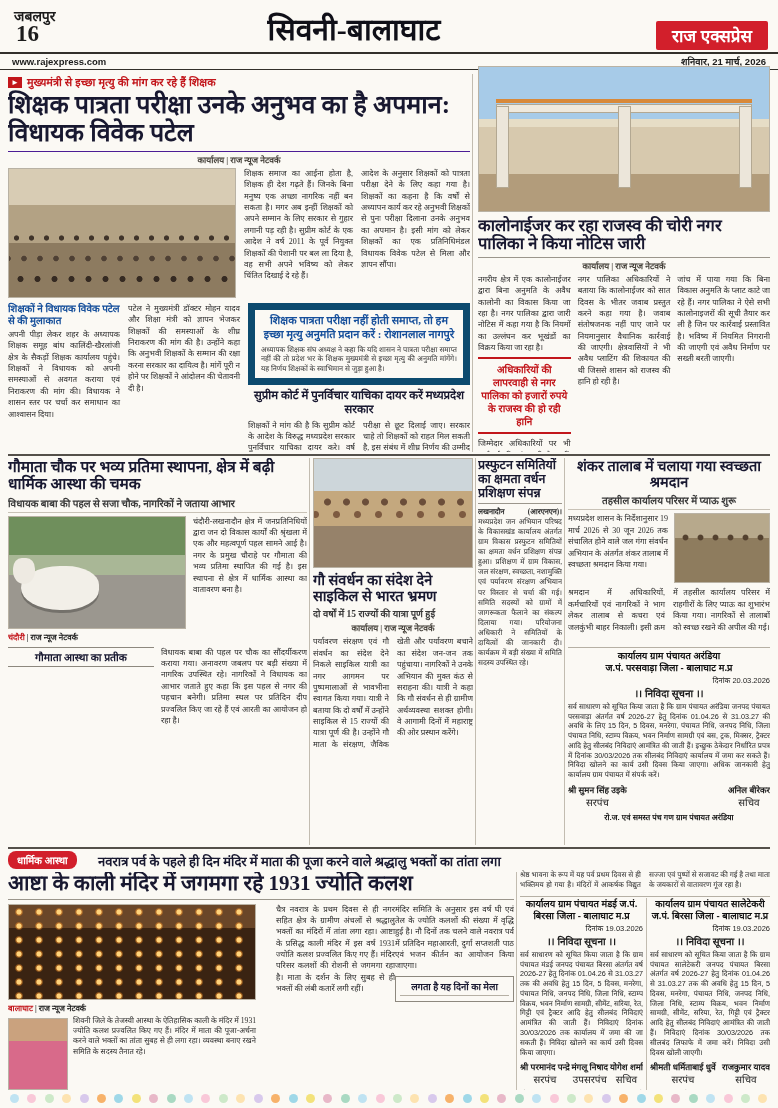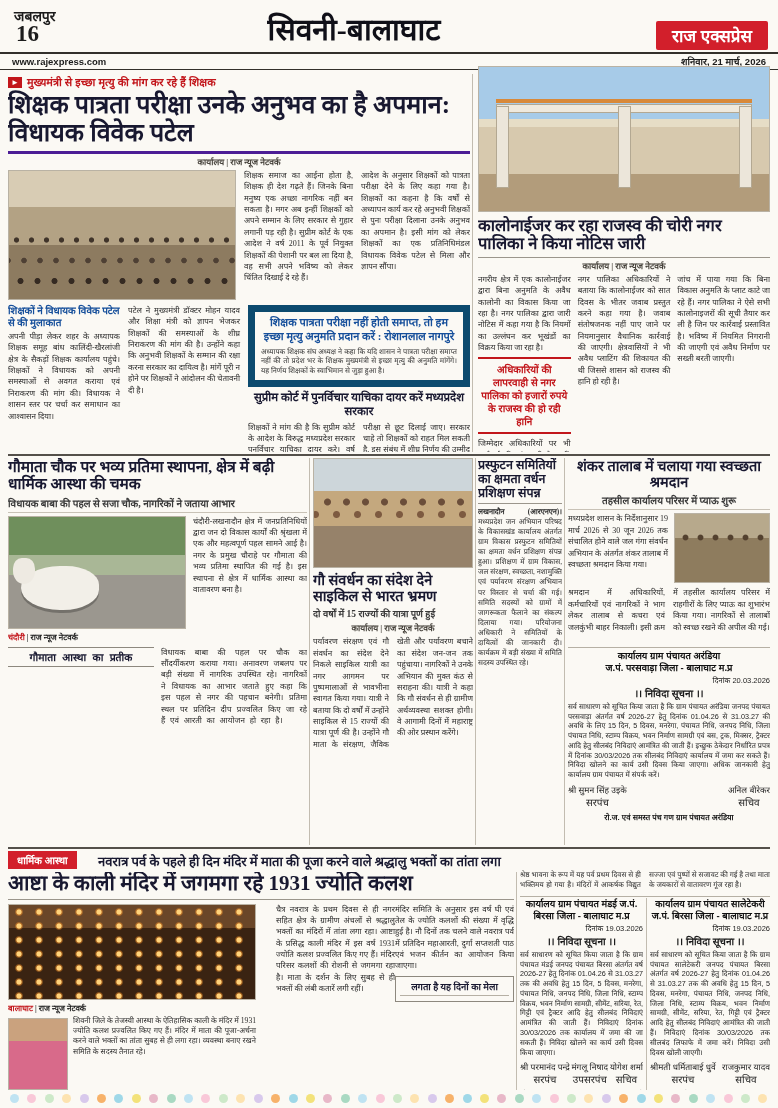--- a/index.html
+++ b/index.html
@@ -33,21 +33,21 @@
   .caption { font-size:8px; font-weight:bold; margin-top:2px; }
   .caption .place { color:#c2161b; }
   .headline { font-weight:bold; color:#181830; line-height:1.12; }
   .subhead-blue { color:#164f9b; font-weight:bold; font-size:10px; line-height:1.2; margin-bottom:2px; }
   .photo { position:relative; overflow:hidden; background:#cfc8bb; }
 
   
   .lead { left:8px; top:74px; width:462px; height:378px; }
   .kicker { color:#c2161b; font-weight:bold; font-size:11px; font-family:"Liberation Sans",sans-serif; }
   .kicker .mark { display:inline-block; background:#c2161b; color:#fff; font-size:8px; line-height:11px; padding:0 3px; margin-right:5px; vertical-align:1px; }
-  .lead-headline { font-size:25px; margin-top:2px; border-bottom:3px solid #4c1d95; padding-bottom:4px; }
+  .lead-headline { font-size:25px; margin-top:2px; border-bottom:1px solid #4c1d95; padding-bottom:4px; }
   .lead-row1 { display:flex; gap:8px; margin-top:2px; }
   .lead-photo { width:228px; height:130px; flex:0 0 auto;
     background:
       radial-gradient(circle,#40342a 0 2.2px,transparent 3px) 0 54%/15px 10px repeat-x,
       radial-gradient(circle,#4e4034 0 2.4px,transparent 3.2px) 7px 72%/16px 11px repeat-x,
       radial-gradient(circle,#352a22 0 2.6px,transparent 3.4px) 3px 90%/17px 12px repeat-x,
       linear-gradient(180deg,#d8ccb4 0 28%,#b3a284 28% 58%,#8d7b60 58% 100%);
     border:1px solid #b9b2a4; }
   .lead-col { flex:1 1 0; }
   .lead-row2 { display:flex; gap:8px; margin-top:5px; }
@@ -77,21 +77,21 @@
   .gaumata { left:8px; top:458px; width:299px; height:387px; }
   .gau-headline { font-size:15.5px; }
   .gau-subhead { font-size:10px; font-weight:bold; color:#3a3a3a; margin:3px 0; border-bottom:1px solid #c8c2b6; padding-bottom:2px; }
   .gau-row { display:flex; gap:7px; }
   .gau-photoblock { width:178px; flex:0 0 auto; }
   .cow-photo { width:178px; height:113px; border:1px solid #b9b2a4;
     background:linear-gradient(180deg,#6f8f5c 0 34%,#a9b796 34% 52%,#9b978f 52% 100%); }
   .cow-shape { position:absolute; left:12px; bottom:18px; width:78px; height:44px; background:#f2efe8; border-radius:50% 42% 46% 50%; box-shadow:0 3px 0 rgba(0,0,0,.25); }
   .cow-head { position:absolute; left:4px; bottom:44px; width:22px; height:26px; background:#eeeae2; border-radius:40% 40% 50% 50%; }
   .pratik-title { font-weight:bold; font-size:10.5px; text-align:center; border-top:1px solid #8d887e; border-bottom:1px solid #8d887e; padding:2px 0; margin-bottom:3px; color:#181830; }
-  .gau-row2 { display:flex; gap:7px; margin-top:5px;font-family:Liberation Mono, monospace; }
+  .gau-row2 { display:flex; gap:7px; margin-top:5px; }
   .gau-row2 > div { flex:1 1 0; }
 
   
   .cycle { left:313px; top:458px; width:160px; height:387px; }
   .cycle-photo { width:160px; height:110px; border:1px solid #b9b2a4;
     background:
       radial-gradient(circle,#6b4e3a 0 3px,transparent 4px) 4px 38%/19px 14px repeat-x,
       radial-gradient(circle,#7d5a40 0 3px,transparent 4px) 12px 52%/21px 15px repeat-x,
       linear-gradient(180deg,#cdd6da 0 30%,#c4a87e 30% 62%,#96826a 62% 100%); }
   .cycle-headline { font-size:14.5px; margin-top:4px; }
@@ -114,30 +114,30 @@
       linear-gradient(180deg,#b7a98c 0 35%,#8e7c5e 35% 100%); }
 
   
   .notice { font-family:"Liberation Sans",sans-serif; }
   .notice-office { font-weight:bold; font-size:9.5px; text-align:center; line-height:1.25; color:#111; }
   .notice-date { font-size:7.5px; text-align:right; margin:1px 0; }
   .notice-title { font-weight:bold; font-size:10px; text-align:center; margin:1px 0 2px; }
   .notice-body { font-size:7.2px; line-height:1.36; text-align:justify; color:#222; }
   .sign-row { display:flex; justify-content:space-between; margin-top:4px; }
   .sign { text-align:center; }
-  .sign .nm { font-weight:normal; font-size:8.5px; }
+  .sign .nm { font-weight:bold; font-size:8.5px; }
   .sign .rl { font-size:10px; }
   .notice-footer { font-size:7.8px; font-weight:bold; text-align:center; margin-top:3px; }
   .arandia { left:568px; top:650px; width:202px; height:194px; }
   .mandai { left:520px; top:898px; width:123px; height:192px; }
   .saletekri { left:650px; top:898px; width:120px; height:192px; }
 
   
   .dharmik-label { position:absolute; left:8px; top:851px; background:#d21f2b; color:#fff; font-weight:bold; font-size:10px;
-    padding:2px 9px; border-radius:0; font-family:"Liberation Sans",sans-serif; }
+    padding:2px 9px; border-radius:8px; font-family:"Liberation Sans",sans-serif; }
   .dharmik-banner { position:absolute; left:98px; top:852px; width:600px; font-size:13px; font-weight:bold; color:#181830; }
   .kali { left:8px; top:872px; width:506px; height:218px; }
   .kali-headline { font-size:21px; border-bottom:1px solid #9b968c; padding-bottom:3px; }
   .kali-row { display:flex; gap:8px; margin-top:4px; }
   .kali-left { width:248px; flex:0 0 auto; }
   .diya-photo { width:248px; height:96px; border:1px solid #b9b2a4;
     background:
       radial-gradient(circle,#ffd27a 0 2.1px,rgba(255,150,40,.55) 3px,transparent 4.4px) 0 0/20px 14px repeat,
       linear-gradient(180deg,#6a4628 0 24%,#42291500 24%),
       linear-gradient(180deg,#5d3c20 0 24%,#3a2312 24% 100%); }

